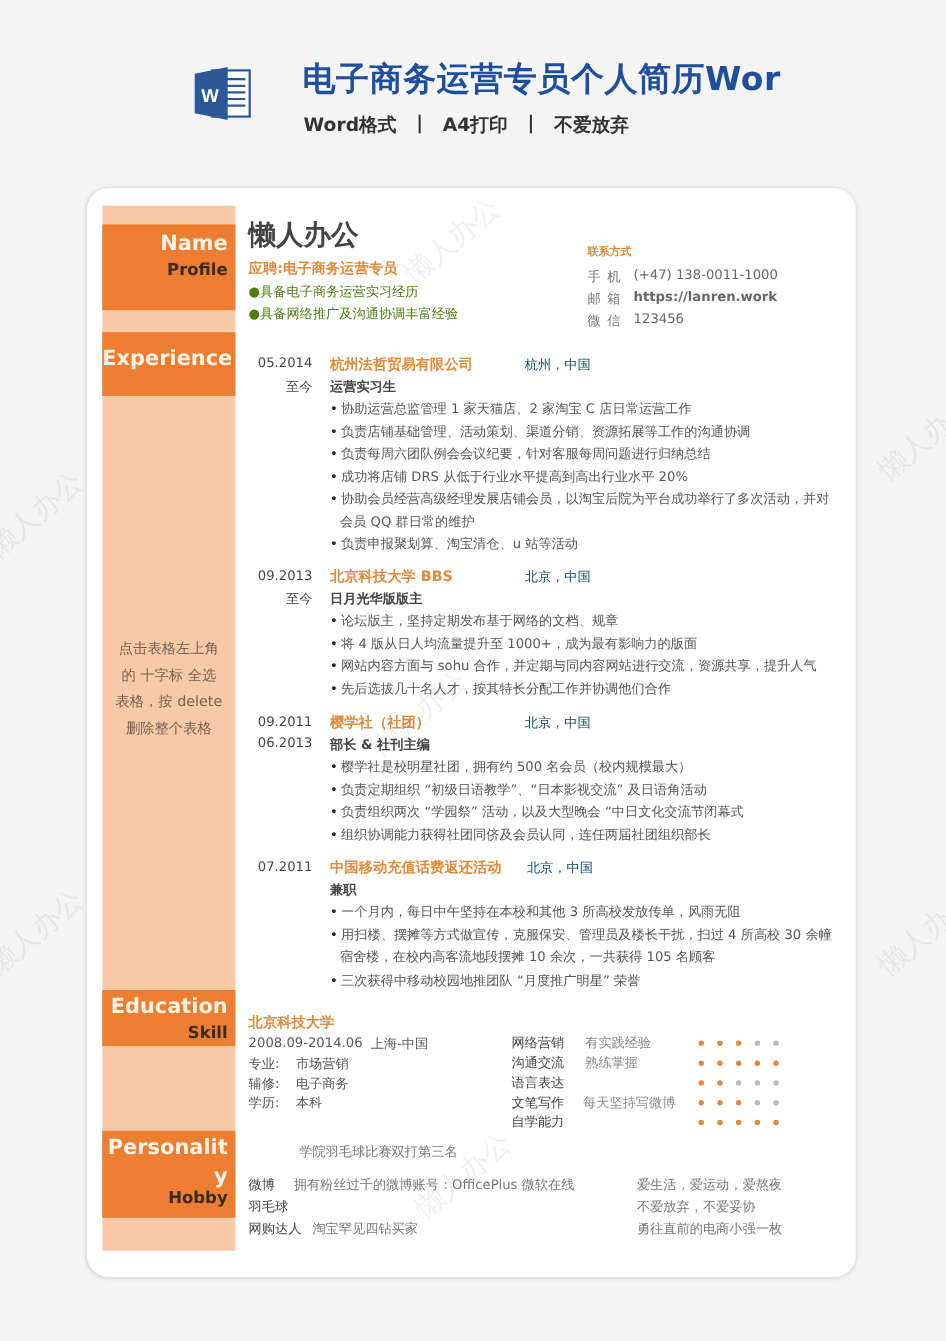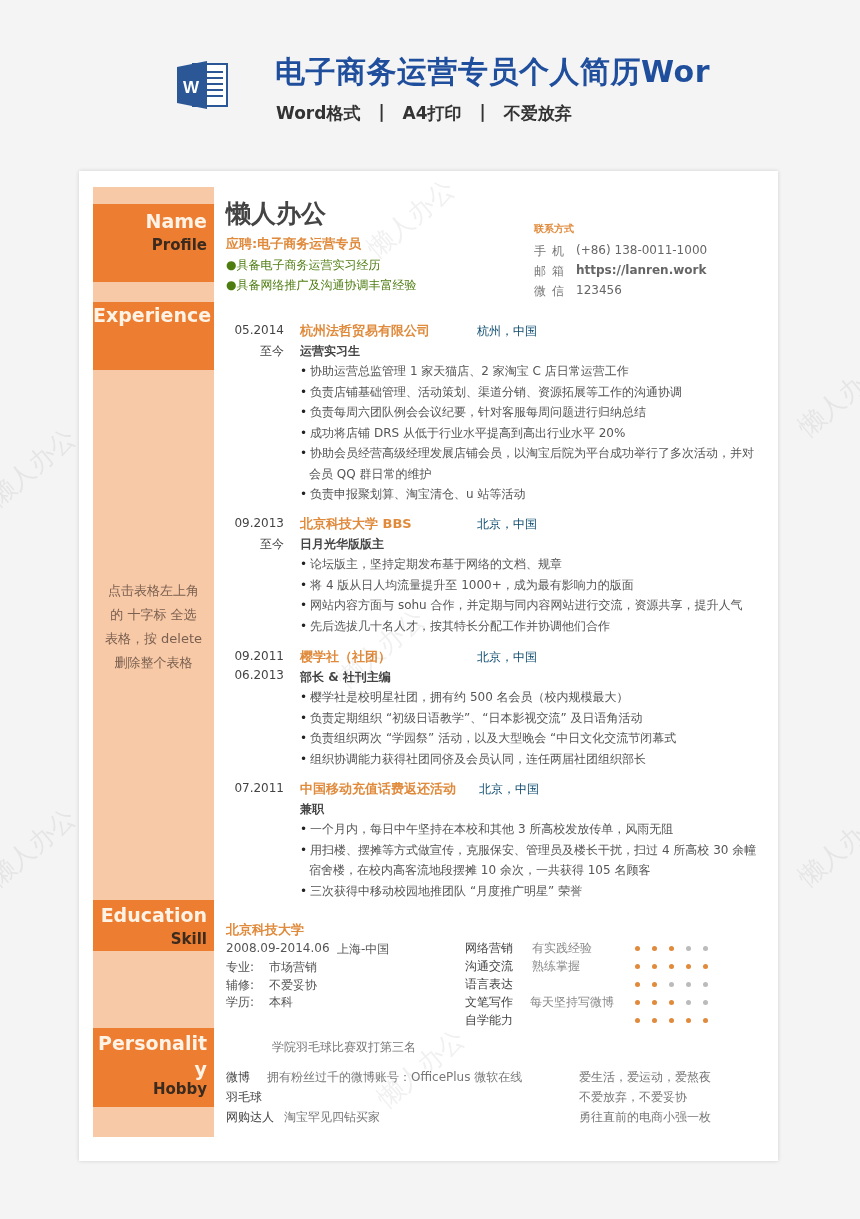--- a/index.html
+++ b/index.html
@@ -22,21 +22,21 @@
   .hdr-sub {
     position: absolute; left: 276px; top: 102px;
     font-size: 17px; font-weight: bold; color: #333; white-space: nowrap;
     display: flex; gap: 18px;
   }
   .hdr-sub .sep { color: #333; }
 
   
   .page {
     position: absolute; left: 79px; top: 171px; width: 699px; height: 990px;
-    background: #fff; box-shadow: 0 0 4px rgba(0,0,0,0.15);
+    background: #fff; box-shadow: 0 0 4px rgba(0,0,0,0.15); border-radius: 20px;
   }
   .sidebar {
     position: absolute; left: 14px; top: 16px; width: 121px; height: 950px;
     background: #f7c9a7;
   }
   .sec-label {
     position: absolute; left: 14px; width: 121px; background: #ed7d31;
     text-align: right; padding-right: 7px;
     font-family: "DejaVu Sans", sans-serif; font-weight: bold;
   }
@@ -108,21 +108,21 @@
   </div>
 </div>
 
 <div class="page">
   <div class="sidebar"></div>
 
   <div class="sec-label" style="top:33px;height:78px;padding-top:4px;">
     <span class="main">Name</span>
     <span class="sub">Profile</span>
   </div>
-  <div class="sec-label" style="top:131px;height:68px;">
+  <div class="sec-label" style="top:131px;height:58px;padding-top:11px;">
     <span class="main">Experience</span>
   </div>
   <div class="side-tip">
     <div>点击表格左上角</div>
     <div>的  十字标  全选</div>
     <div>表格，按 delete</div>
     <div>删除整个表格</div>
   </div>
   <div class="sec-label" style="top:729px;height:51px;padding-top:2px;">
     <span class="main">Education</span>
@@ -136,21 +136,21 @@
 
   <div class="content">
 
     <div class="abs name" style="left:147px;top:26px;">懒人办公</div>
     <div class="abs apply" style="left:147px;top:64px;">应聘:电子商务运营专员</div>
     <div class="abs line" style="left:147px;top:86px;">●具备电子商务运营实习经历</div>
     <div class="abs line" style="left:147px;top:106px;">●具备网络推广及沟通协调丰富经验</div>
 
     <div class="abs contact-title" style="left:455px;top:51px;">联系方式</div>
     <div class="abs clabel" style="left:455px;top:72px;">手机</div>
-    <div class="abs cval" style="left:497px;top:72px;">(+86) 138-0011-1000</div>
+    <div class="abs cval" style="left:497px;top:72px;">(+47) 138-0011-1000</div>
     <div class="abs clabel" style="left:455px;top:92px;">邮箱</div>
     <div class="abs cval b" style="left:497px;top:92px;">https://lanren.work</div>
     <div class="abs clabel" style="left:455px;top:112px;">微信</div>
     <div class="abs cval" style="left:497px;top:112px;">123456</div>
 
     <div class="abs date" style="left:145px;top:152px;">05.2014</div>
     <div class="abs date" style="left:145px;top:172px;">至今</div>
     <div class="abs org" style="left:221px;top:151px;">杭州法哲贸易有限公司</div>
     <div class="abs loc" style="left:398px;top:152px;">杭州，中国</div>
     <div class="abs role" style="left:221px;top:172px;">运营实习生</div>
@@ -198,21 +198,21 @@
       <div class="bullet cont">宿舍楼，在校内高客流地段摆摊 10 余次，一共获得 105 名顾客</div>
       <div class="bullet">三次获得中移动校园地推团队 “月度推广明星” 荣誉</div>
     </div>
 
     <div class="abs edu-school" style="left:147px;top:750px;">北京科技大学</div>
     <div class="abs edu-text" style="left:147px;top:770px;">2008.09-2014.06</div>
     <div class="abs edu-text" style="left:258px;top:770px;">上海-中国</div>
     <div class="abs edu-text" style="left:147px;top:788px;">专业:</div>
     <div class="abs edu-text" style="left:190px;top:788px;">市场营销</div>
     <div class="abs edu-text" style="left:147px;top:806px;">辅修:</div>
-    <div class="abs edu-text" style="left:190px;top:806px;">不爱妥协</div>
+    <div class="abs edu-text" style="left:190px;top:806px;">电子商务</div>
     <div class="abs edu-text" style="left:147px;top:823px;">学历:</div>
     <div class="abs edu-text" style="left:190px;top:823px;">本科</div>
 
     <div class="abs" style="left:386px;top:769px;">
       <div style="position:relative;height:18px;width:300px;">
         <span class="abs skill-name" style="left:0;top:0;text-align:center;">网络营销</span>
         <span class="abs skill-note" style="left:67px;top:0;">有实践经验</span>
         <div class="abs dots" style="left:170px;top:6px;">
           <i class="dot on"></i>
             <i class="dot on"></i>

